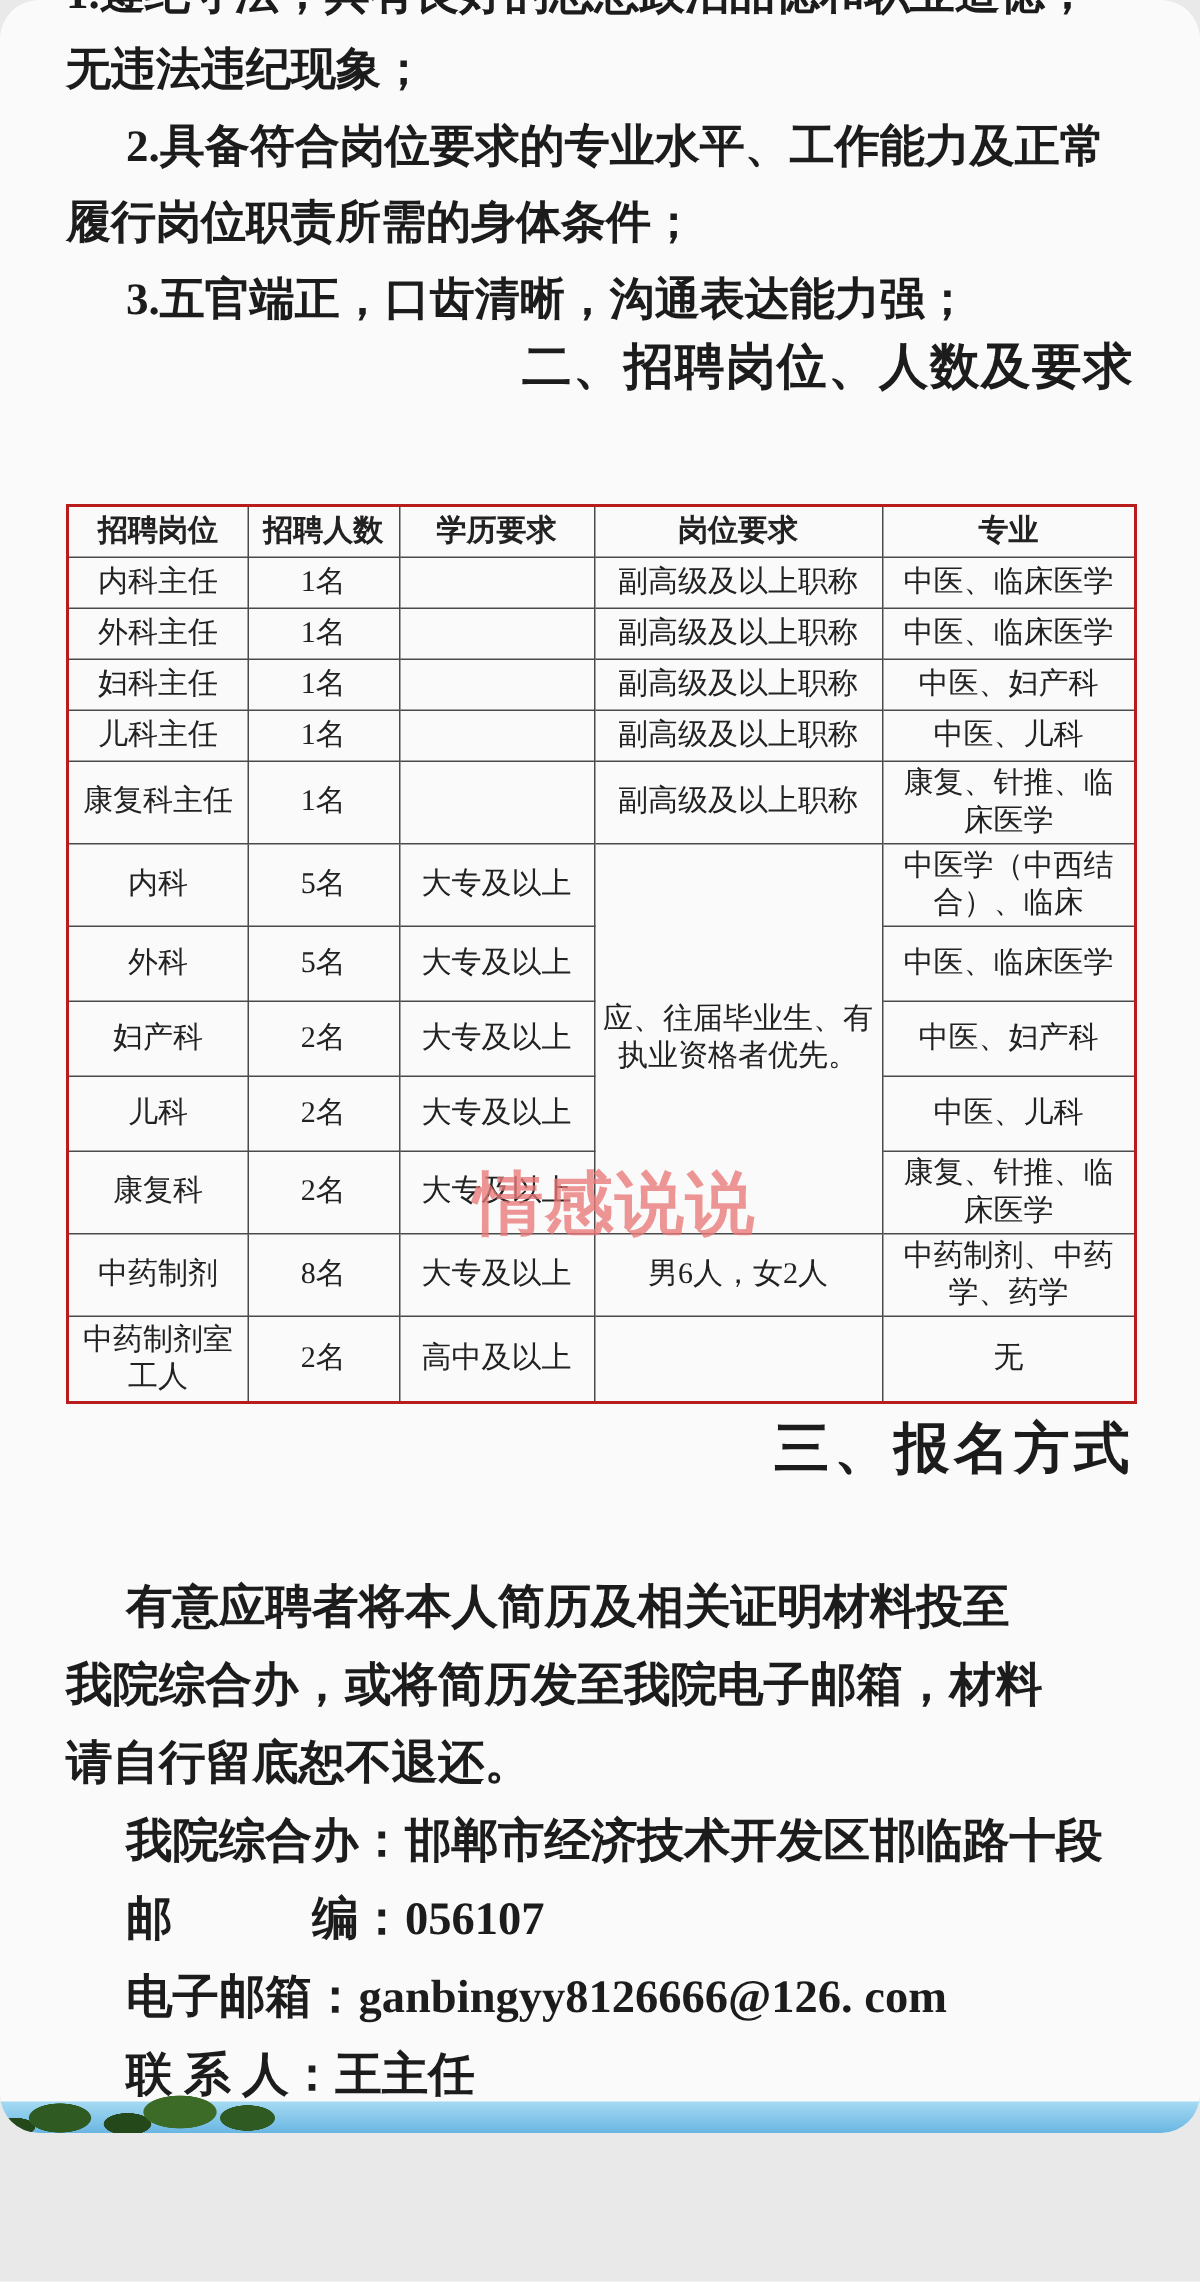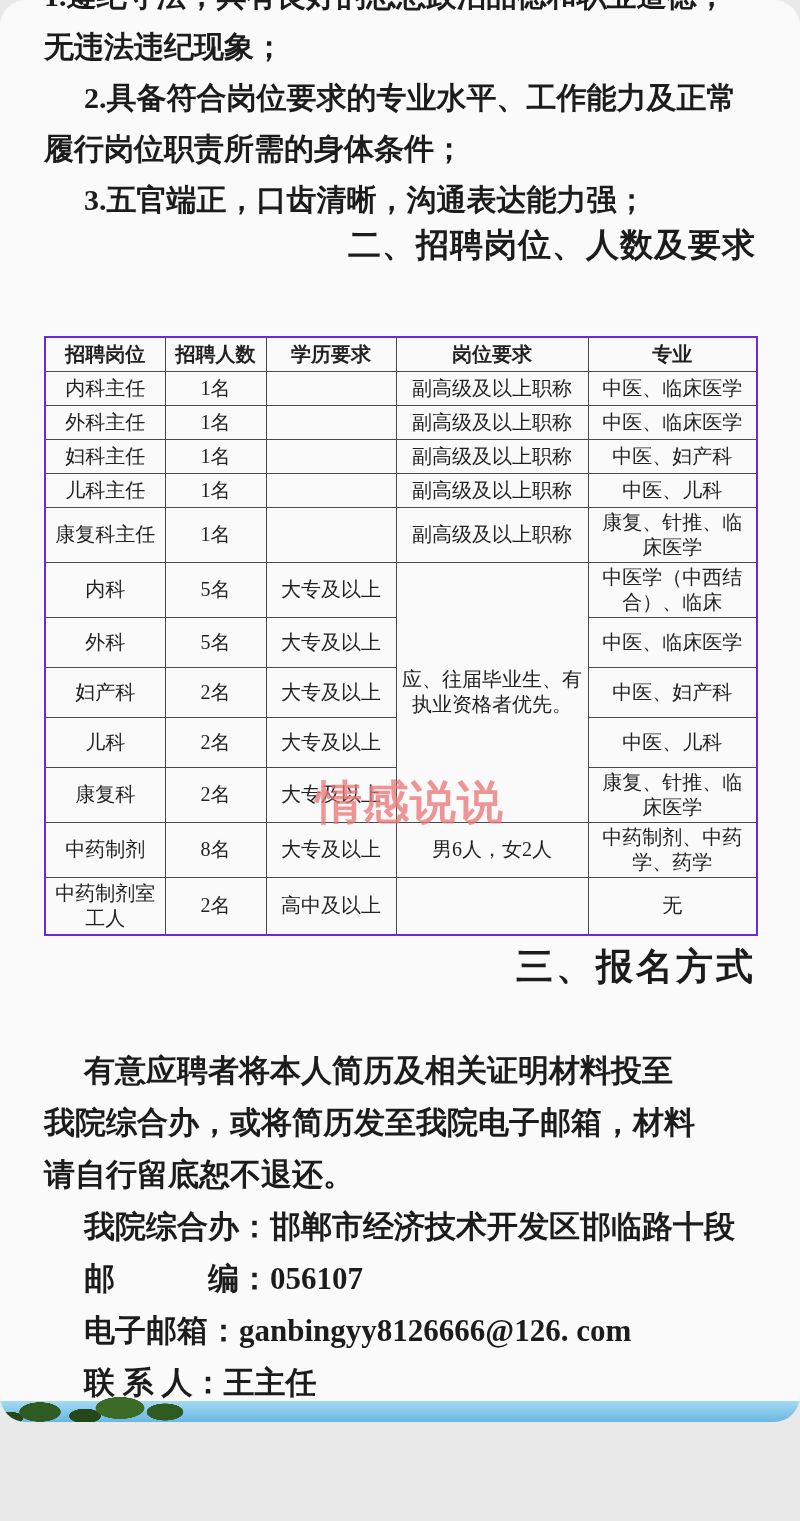--- a/index.html
+++ b/index.html
@@ -18,21 +18,21 @@
 
   .sec-title { text-align:right; font-size:33px; line-height:40px; font-weight:700; letter-spacing:1px; }
   .sec-title.two { margin-top:0; }
   .sec-title.three { margin-top:7px; font-size:37px; line-height:48px; letter-spacing:3px; }
 
   
   table.recruit {
     width:712px; margin:71px auto 0 auto;
     border-collapse:collapse; table-layout:fixed;
     font-size:20px; color:#222; font-weight:500;
-    border:2px solid #6d28d9;
+    border:2px solid #b91c1c;
   }
   table.recruit th, table.recruit td {
     border:1.4px solid #4a4a4a; text-align:center; vertical-align:middle;
     padding:2px 5px; line-height:25px; font-weight:500;
   }
   table.recruit th { font-weight:600; }
   td.merged { text-align:left; padding-left:10px; line-height:27px; }
   tr.h34 { height:34px; } tr.h50 { height:50px;font-family:Liberation Serif, serif; } tr.h51 { height:51px; }
   tr.h55 { height:55px;padding-left:24px; } tr.h58 { height:58px; }
 

